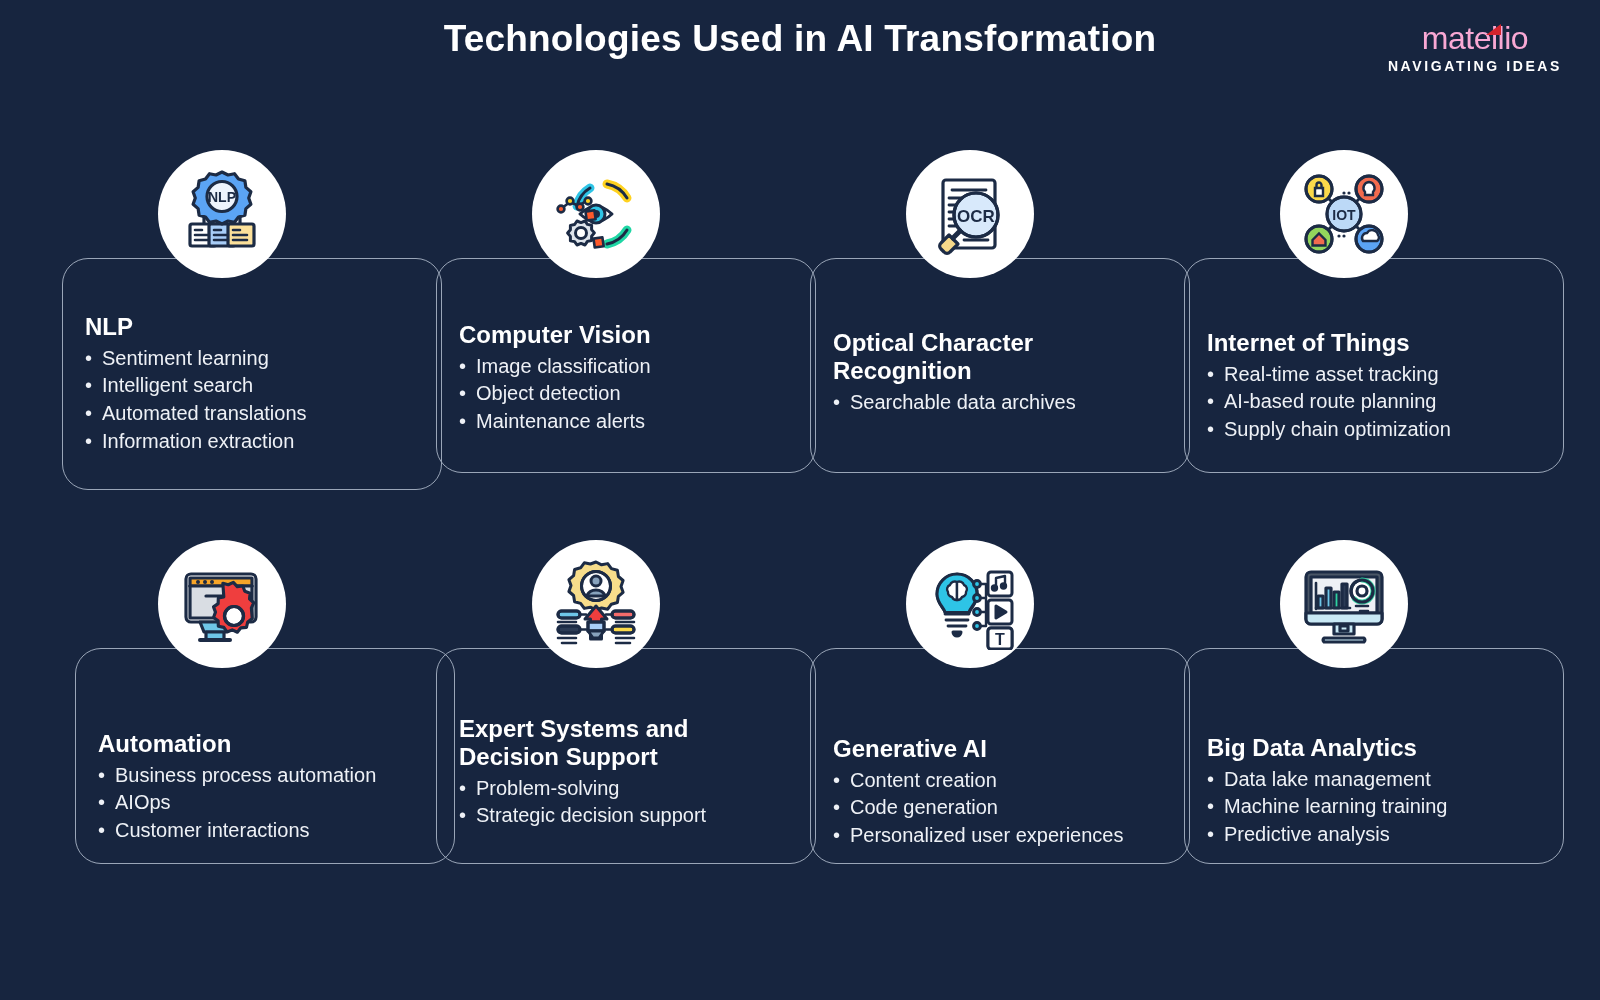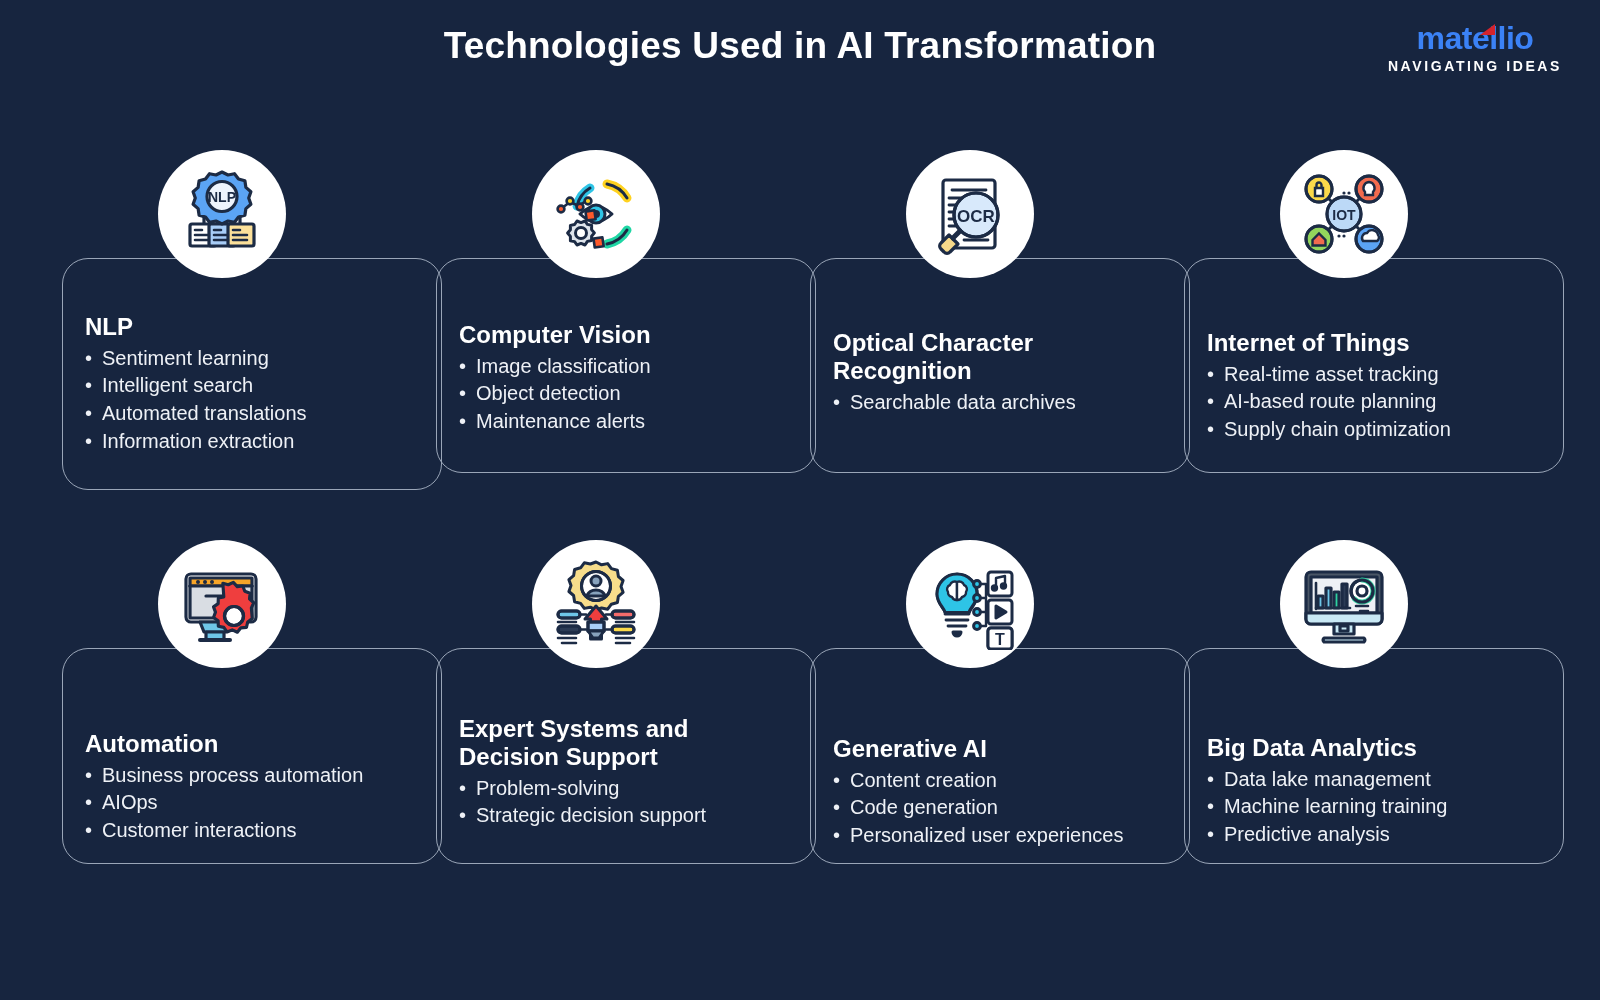--- a/index.html
+++ b/index.html
@@ -6,32 +6,32 @@
   html, body {
     width:1600px; height:1000px;
     background:#17253f;
     font-family:"Liberation Sans", sans-serif;
     overflow:hidden;
   }
   #stage { position:relative; width:1600px; height:1000px; }
 
   
   .page-title {
-    position:absolute; top:25px; left:0; width:1600px;
+    position:absolute; top:18px; left:0; width:1600px;
     text-align:center;
     font-size:37px; font-weight:bold; color:#ffffff;
     letter-spacing:.2px;
   }
   .brand {
     position:absolute; top:22px; right:38px;
     text-align:center; line-height:1;
   }
   .brand-word {
     position:relative; display:inline-block;
-    font-size:32px; font-weight:bold; color:#3b82f6;
+    font-size:32px; font-weight:normal; color:#f9a8d4;
     letter-spacing:-.5px;
   }
   .brand-accent {
     position:absolute; top:2px; left:64px;
     width:0; height:0;
     border-left:15px solid transparent;
     border-bottom:11px solid #d4232c;
   }
   .brand-tag {
     margin-top:5px;
@@ -103,21 +103,21 @@
   .r1.cell.c2 .card { height:215px; }
   .r1.cell.c3 .card { height:215px; }
   .r1.cell.c1 .card-inner { padding-top:62px; }
   .r1.cell.c2 .card-inner { padding-top:70px; }
   .r1.cell.c3 .card-inner { padding-top:70px; }
 
   
   .r2 .medallion { top:0px; }
   .r2 .card { top:108px; }
   .r2 .card-inner { padding-top:62px; padding-bottom:26px; }
-  .r2.cell.c0 .card { height:216px; }
+  .r2.cell.c0 .card { height:216px;margin-left:13px; }
   .r2.cell.c1 .card { height:216px; }
   .r2.cell.c2 .card { height:216px; }
   .r2.cell.c3 .card { height:216px; }
   .r2.cell.c1 .card-inner { padding-top:66px; }
   .r2.cell.c2 .card-inner { padding-top:86px; }
   .r2.cell.c3 .card-inner { padding-top:85px; }
   .r2.cell.c0 .card-inner { padding-top:81px; }
 </style>
 </head>
 <body>

